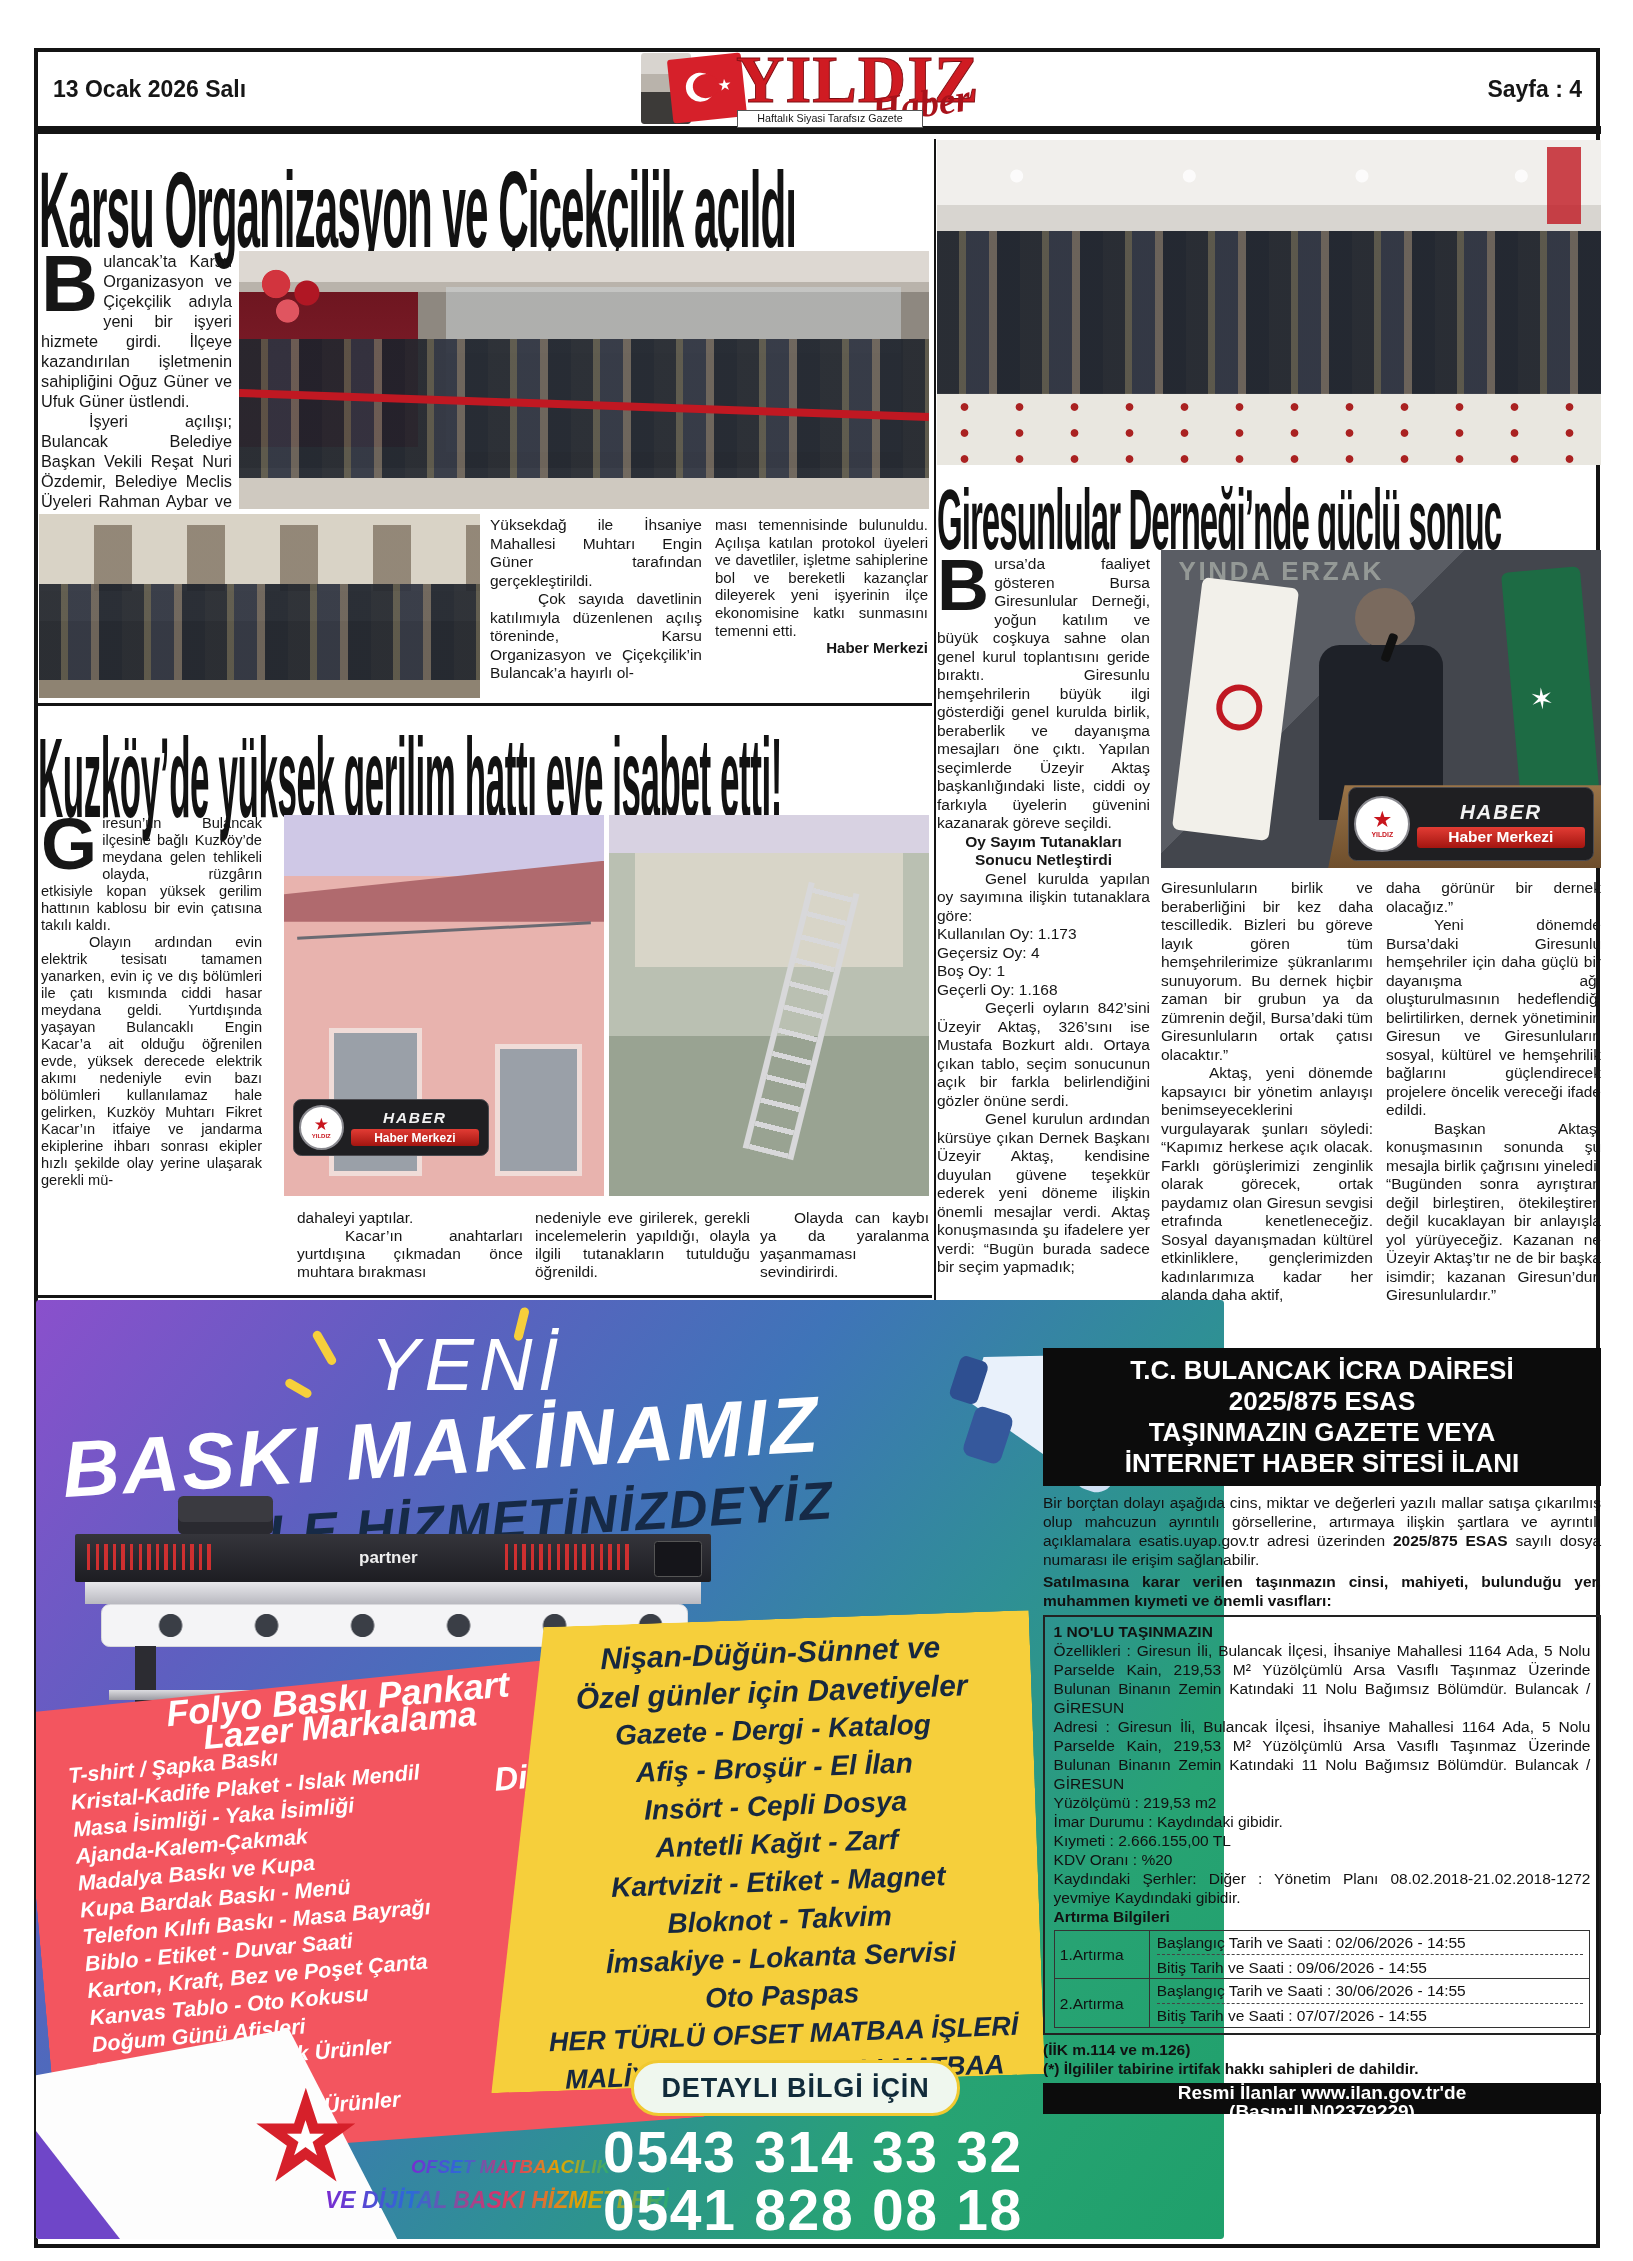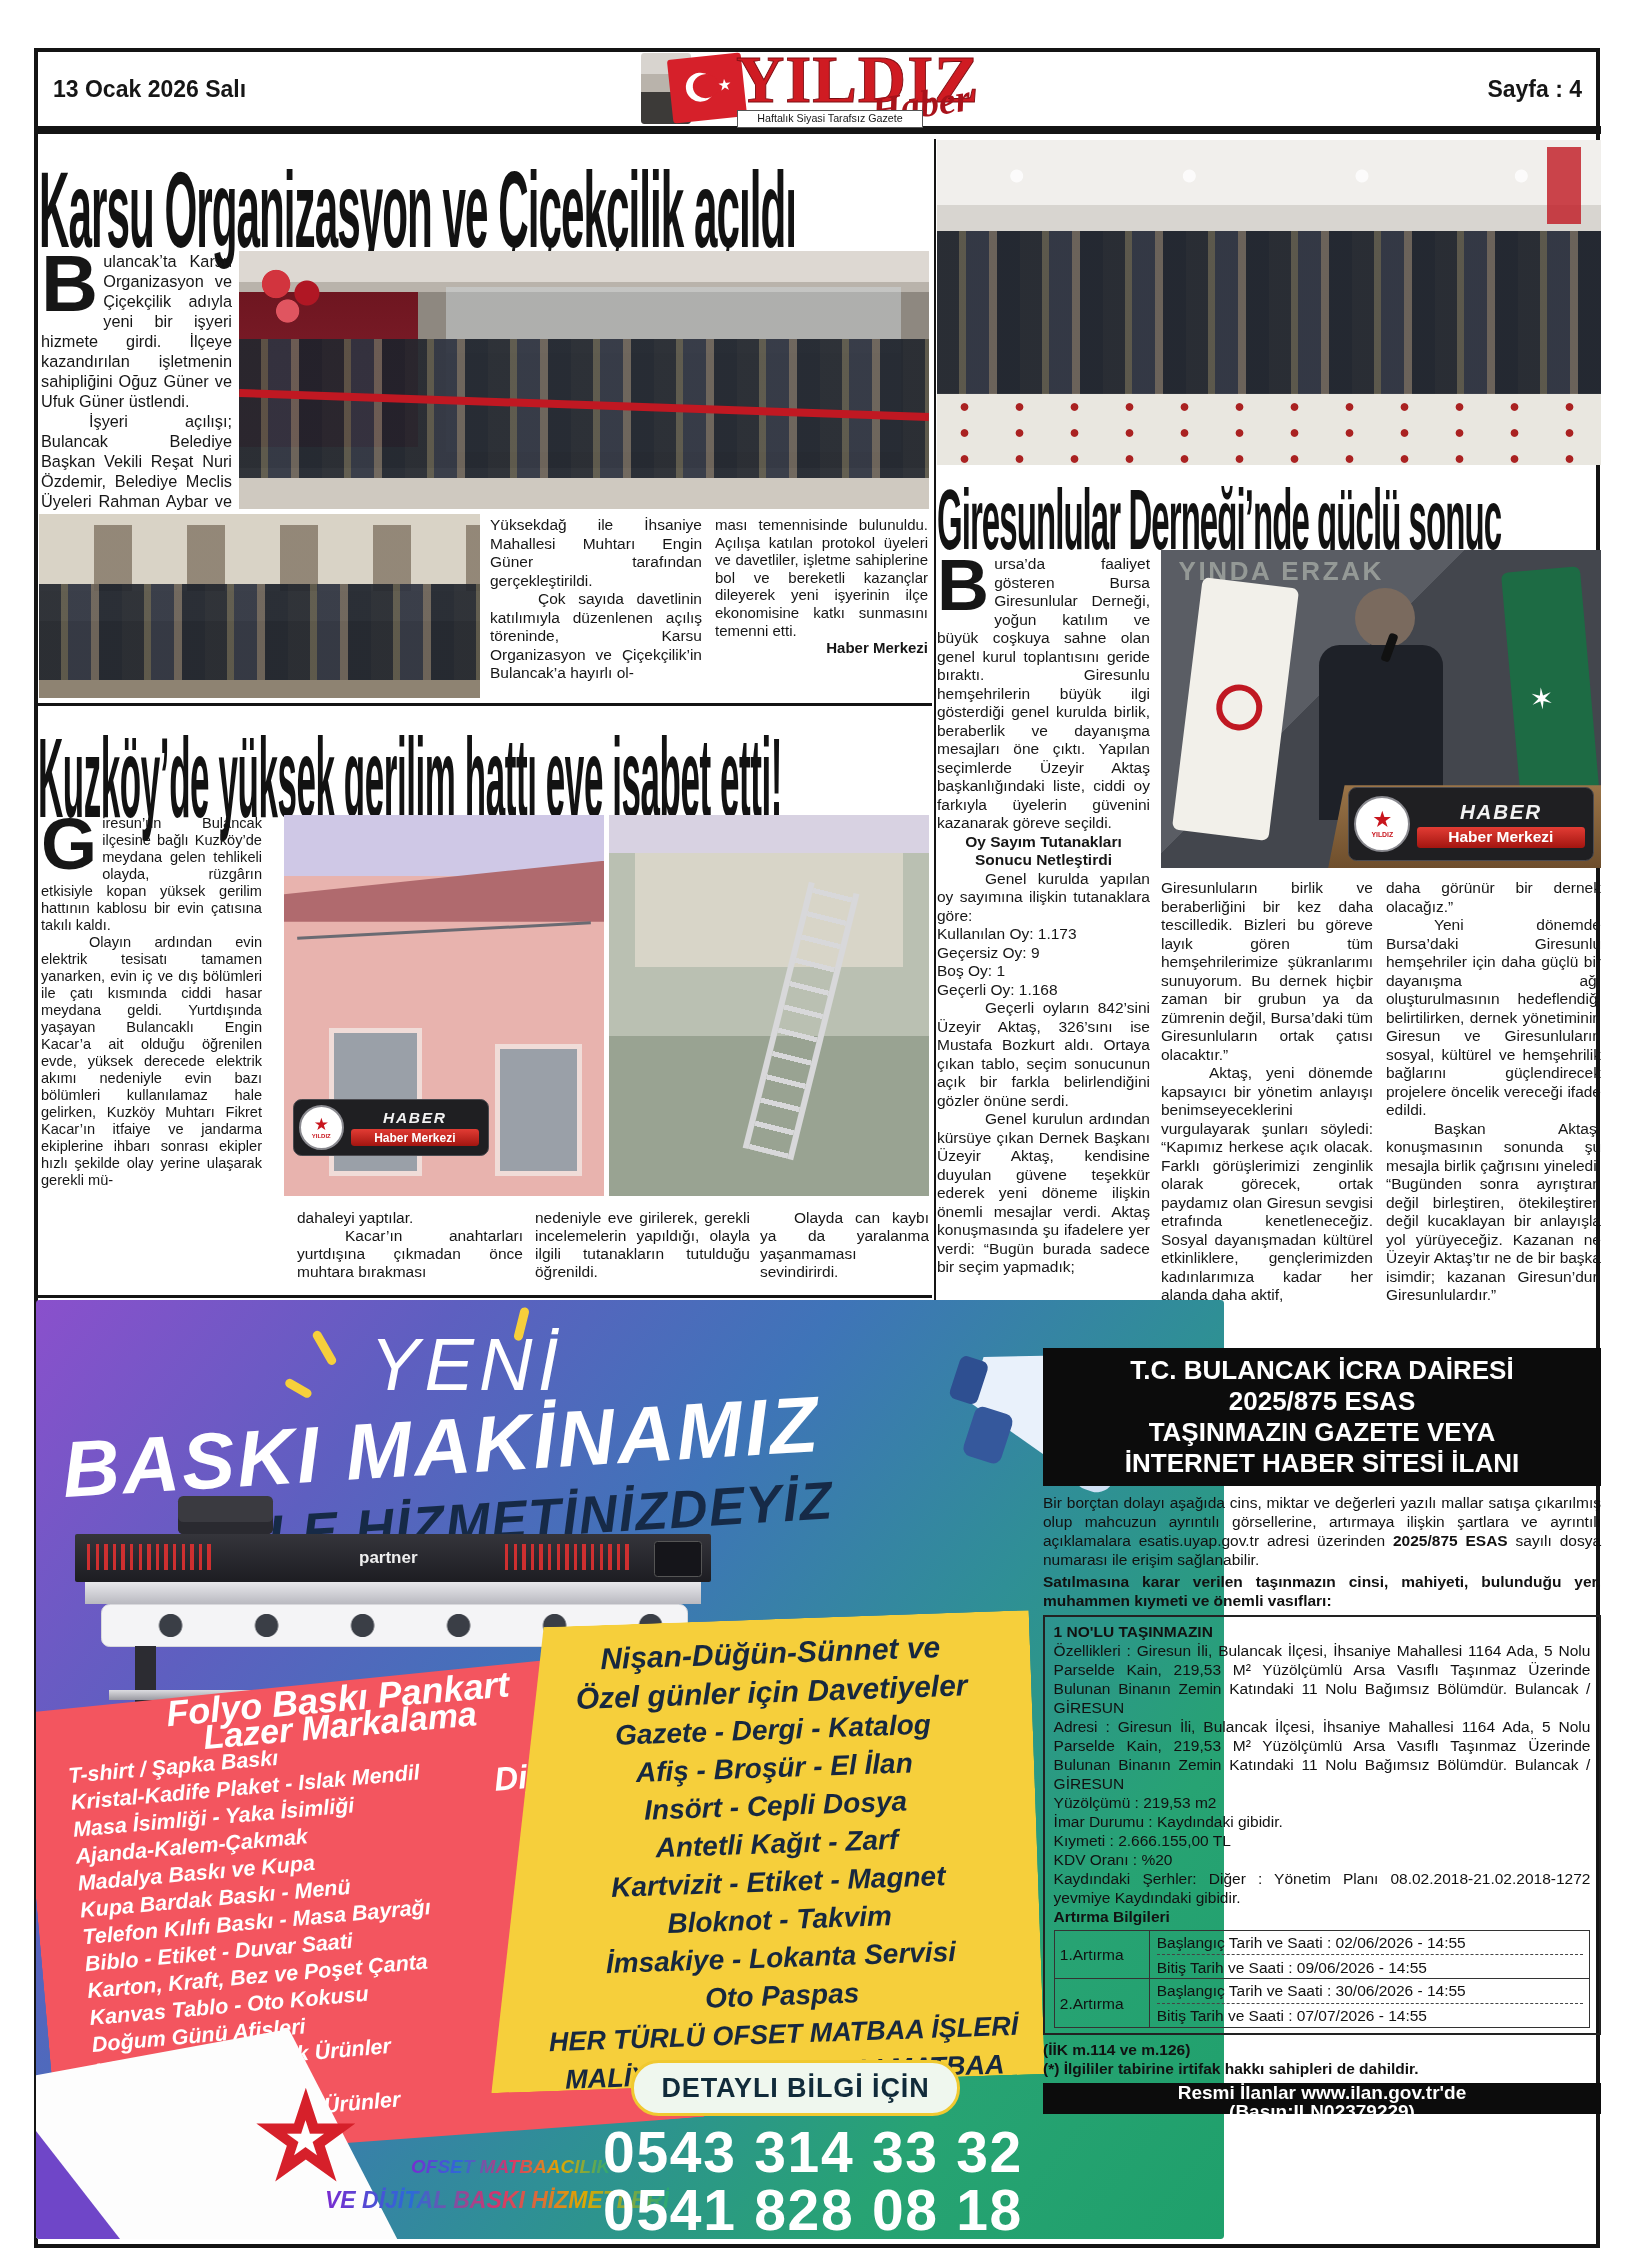--- a/index.html
+++ b/index.html
@@ -206,21 +206,21 @@
   <div class="abs" style="left:937px;top:471px;">
     <span class="hl" style="display:inline-block;font-size:60px;transform:scale(0.55,1.42);">Giresunlular Derneği’nde güçlü sonuç</span>
   </div>
 
   <div class="abs body" style="left:937px;top:555px;width:213px;height:812px;font-size:15.5px;line-height:18.5px;">
     <span class="dcap" style="font-size:72px;line-height:55px;">B</span>
     <p>ursa’da faaliyet gösteren Bursa Giresunlular Derneği, yoğun katılım ve büyük coşkuya sahne olan genel kurul toplantısını geride bıraktı. Giresunlu hemşehrilerin büyük ilgi gösterdiği genel kurulda birlik, beraberlik ve dayanışma mesajları öne çıktı. Yapılan seçimlerde Üzeyir Aktaş başkanlığındaki liste, ciddi oy farkıyla üyelerin güvenini kazanarak göreve seçildi.</p>
     <p class="subhead">Oy Sayım Tutanakları Sonucu Netleştirdi</p>
     <p class="ind">Genel kurulda yapılan oy sayımına ilişkin tutanaklara göre:</p>
     <p class="vl">Kullanılan Oy: 1.173</p>
-    <p class="vl">Geçersiz Oy: 9</p>
+    <p class="vl">Geçersiz Oy: 4</p>
     <p class="vl">Boş Oy: 1</p>
     <p class="vl">Geçerli Oy: 1.168</p>
     <p class="ind">Geçerli oyların 842’sini Üzeyir Aktaş, 326’sını ise Mustafa Bozkurt aldı. Ortaya çıkan tablo, seçim sonucunun açık bir farkla belirlendiğini gözler önüne serdi.</p>
     <p class="ind">Genel kurulun ardından kürsüye çıkan Dernek Başkanı Üzeyir Aktaş, kendisine duyulan güvene teşekkür ederek yeni döneme ilişkin önemli mesajlar verdi. Aktaş konuşmasında şu ifadelere yer verdi: “Bugün burada sadece bir seçim yapmadık;</p>
   </div>
 
   <div class="abs photo" style="left:1161px;top:550px;width:440px;height:318px;
        background:linear-gradient(135deg,#5a5d64 0 40%,#43464d 40% 100%);">
     <div class="abs" style="left:4%;top:2%;width:55%;height:30%;color:#cfd6c8;font-size:26px;font-weight:bold;opacity:.5;letter-spacing:2.6px;">YINDA ERZAK</div>
     <div class="abs" style="left:6%;top:10%;width:22%;height:80%;background:#f2f0ea;transform:rotate(7deg);border-radius:6.9px;">

